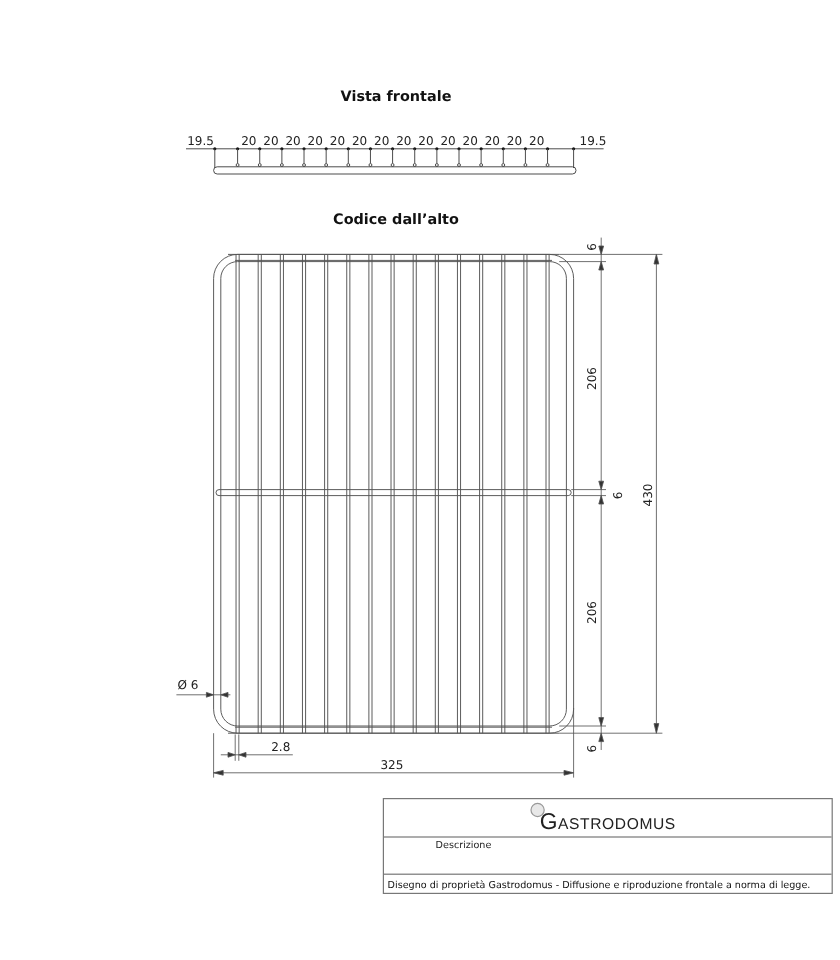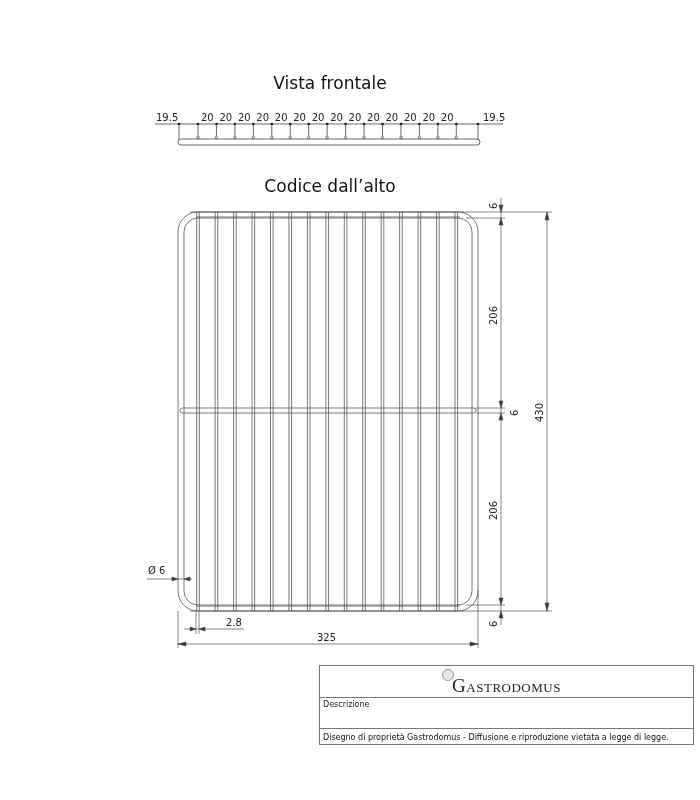--- a/index.html
+++ b/index.html
@@ -1,35 +1,35 @@
 <!DOCTYPE html>
 <html><head>
 <meta charset="utf-8">
 <style>
   html, body { margin: 0; padding: 0; background: #ffffff; }
   body { width: 700px; height: 800px; position: relative; overflow: hidden;
          font-family: "DejaVu Sans", sans-serif; color: #111; }
-  .title { position: absolute; font-family: "DejaVu Sans", sans-serif; font-weight: normal;
-           font-size: 17px; color: #111; text-align: center; }
+  .title { position: absolute; font-family: "DejaVu Sans", sans-serif; font-weight: bold;
+           font-size: 12px; color: #111; text-align: center; }
   #title-front { left: 230px; top: 73px; width: 200px; }
   #title-top { left: 230px; top: 176px; width: 200px; }
   svg#drawing { position: absolute; left: 0; top: 0; }
   .dim-text { font-family: "DejaVu Sans", sans-serif; font-size: 10px; fill: #222; }
   
   .tb { position: absolute; left: 319px; top: 665px; width: 375px; height: 80px;
         border: 1px solid #777; box-sizing: border-box; font-family: "DejaVu Sans", sans-serif; }
   .tb-logo-row { height: 31px; border-bottom: 1px solid #777; position: relative; }
   .tb-logo { position: absolute; left: 0; right: 0; top: 9px; text-align: center;
-             font-family: Liberation Serif, serif; font-size: 13px; letter-spacing: 0.5px; color: #222; }
+             font-family: Liberation Sans, sans-serif; font-size: 13px; letter-spacing: 0.5px; color: #222; }
   .tb-logo .big { font-size: 19px; }
   .tb-logo-icon { position: absolute; left: 122px; top: 3px; width: 10px; height: 10px;
                   border: 1px solid #999; border-radius: 50%; background: #e8e8e8; }
   .tb-mid { height: 30px; border-bottom: 1px solid #777; display: flex; }
   .tb-code { width: 109px; border-right: 1px solid #777; padding: 1px 3px; box-sizing: border-box; }
-  .tb-desc { flex: 1; padding: 1px 3px; box-sizing: border-box; }
+  .tb-desc { flex: 1; padding: 1px 3px; box-sizing: border-box; margin-left: 40px; }
   .tb-label { font-size: 8px; color: #222; display: block; line-height: 11px; }
   .tb-code-val { font-size: 10px; font-weight: bold; display: block; line-height: 14px; }
   .tb-desc-val { font-size: 8px; display: block; line-height: 14px; }
   .tb-foot { font-size: 8px; padding: 3px 3px; line-height: 11px; }
 </style>
 </head>
 <body>
 
 <div class="title" id="title-front">Vista frontale</div>
 <div class="title" id="title-top">Codice dall’alto</div>
@@ -210,14 +210,14 @@
 <div class="tb">
   <div class="tb-logo-row">
     <span class="tb-logo-icon"></span>
     <div class="tb-logo"><span class="big">G</span><span>ASTRODOMUS</span></div>
   </div>
   <div class="tb-mid">
     <div class="tb-desc">
       <span class="tb-label">Descrizione</span>
     </div>
   </div>
-  <div class="tb-foot">Disegno di proprietà Gastrodomus -  Diffusione e riproduzione vietata a legge di legge.</div>
+  <div class="tb-foot">Disegno di proprietà Gastrodomus -  Diffusione e riproduzione frontale a norma di legge.</div>
 </div>
 
 </body></html>

